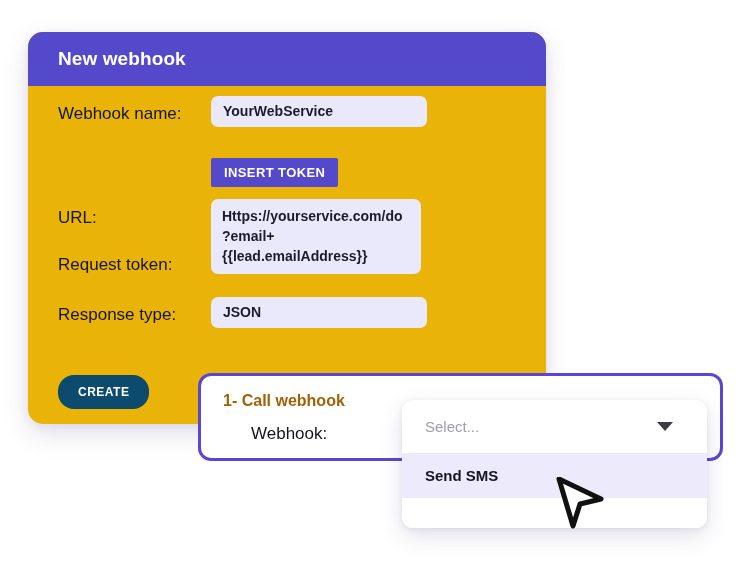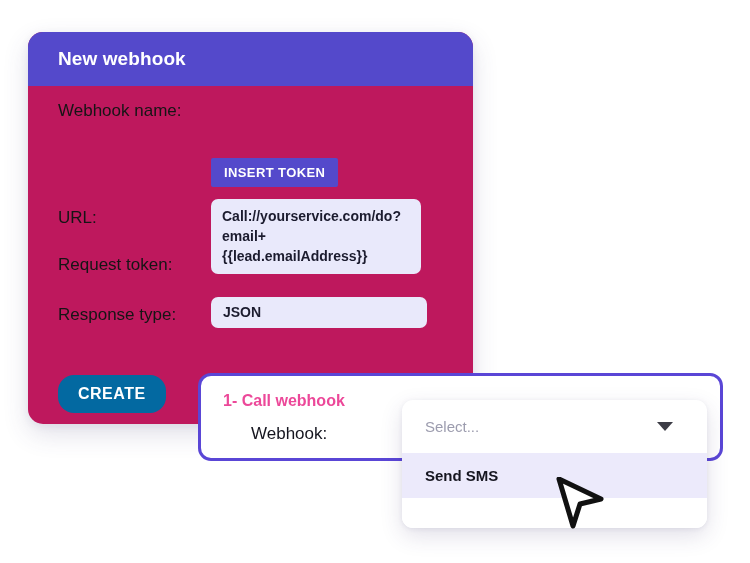--- a/index.html
+++ b/index.html
@@ -18,23 +18,23 @@
     position: relative;
     width: 750px;
     height: 563px;
   }
 
   
   .webhook-card {
     position: absolute;
     left: 28px;
     top: 32px;
-    width: 445px;
+    width: 518px;
     height: 392px;
-    background: #be185d;
+    background: #eab308;
     border-radius: 15px;
     box-shadow: 0 10px 26px rgba(70, 60, 120, 0.16),
                 0 2px 8px rgba(70, 60, 120, 0.08);
     overflow: hidden;
   }
   .webhook-header {
     height: 54px;
     background: #5449cb;
     display: flex;
     align-items: center;
@@ -103,23 +103,23 @@
     border: none;
     border-radius: 2px;
     cursor: pointer;
     line-height: 15px;
   }
 
   .create-btn {
     position: absolute;
     left: 58px;
     top: 375px;
-    background: #0369a1;
+    background: #0c4a6e;
     color: #ffffff;
-    font-size: 16px;
+    font-size: 12px;
     font-weight: bold;
     letter-spacing: 0.5px;
     border: none;
     border-radius: 16px;
     padding: 10px 20px;
     cursor: pointer;
     z-index: 6;
   }
 
   
@@ -134,21 +134,21 @@
     border-radius: 13px;
     box-sizing: border-box;
     z-index: 8;
   }
   .call-card-title {
     position: absolute;
     left: 22px;
     top: 16px;
     font-size: 16px;
     font-weight: bold;
-    color: #ec4899;
+    color: #a16207;
   }
   .call-card-field-label {
     position: absolute;
     left: 50px;
     top: 48px;
     font-size: 17px;
     color: #15151f;
   }
 
   
@@ -223,27 +223,30 @@
   <div class="webhook-card">
 
     <div class="webhook-header">
       <span class="webhook-header-title">New webhook</span>
     </div>
 
     <div class="webhook-body">
 
       <div class="form-row" style="top:10px;">
         <div class="form-label">Webhook name:</div>
+        <div class="form-control">
+          <div class="field-box">YourWebService</div>
+        </div>
       </div>
 
       <div class="form-row" style="top:60px;margin-top:12px;">
         <div class="form-label">URL:</div>
         <div class="form-control">
           <button class="insert-token-btn">INSERT TOKEN</button>
-          <div class="field-box url-box" style="margin-top:12px;">Call://yourservice.com/do?email+{{lead.emailAddress}}</div>
+          <div class="field-box url-box" style="margin-top:12px;">Https://yourservice.com/do?email+{{lead.emailAddress}}</div>
         </div>
       </div>
 
       <div class="form-row" style="top:164px;">
         <div class="form-label">Request token:</div>
       </div>
 
       <div class="form-row" style="top:211px;">
         <div class="form-label">Response type:</div>
         <div class="form-control">

